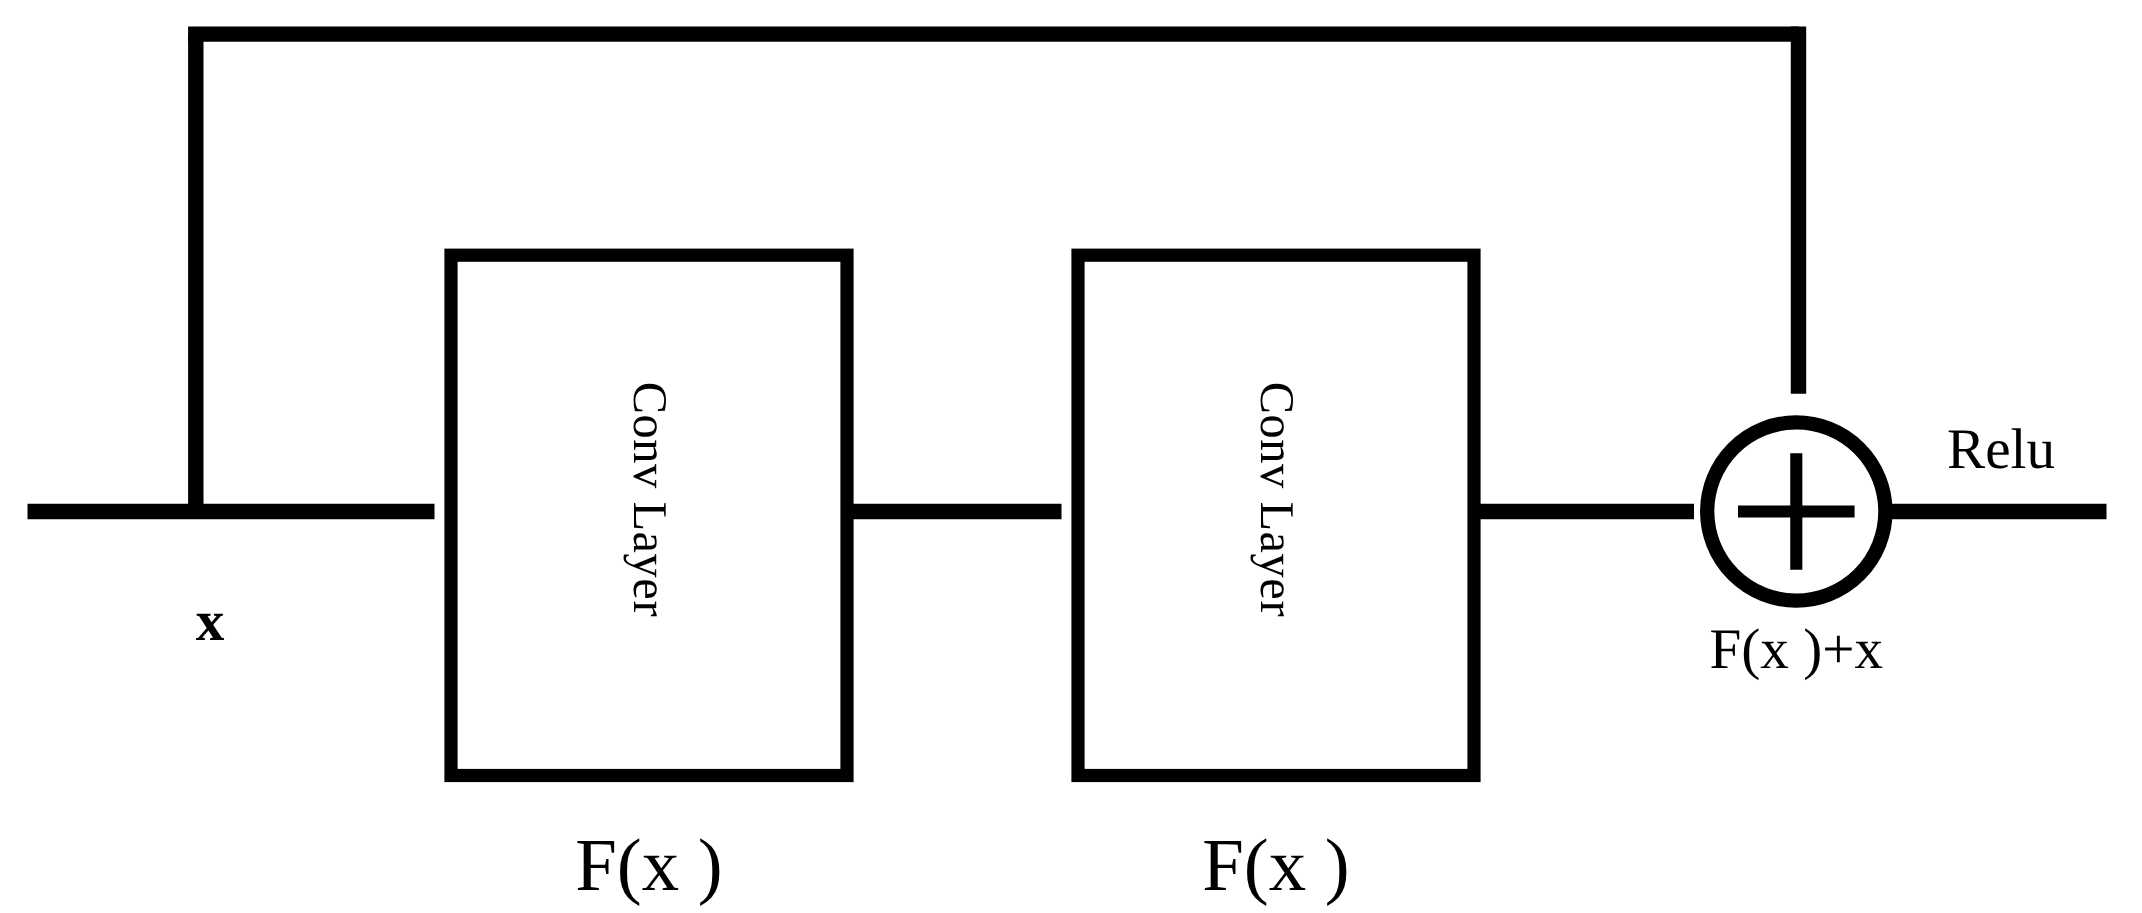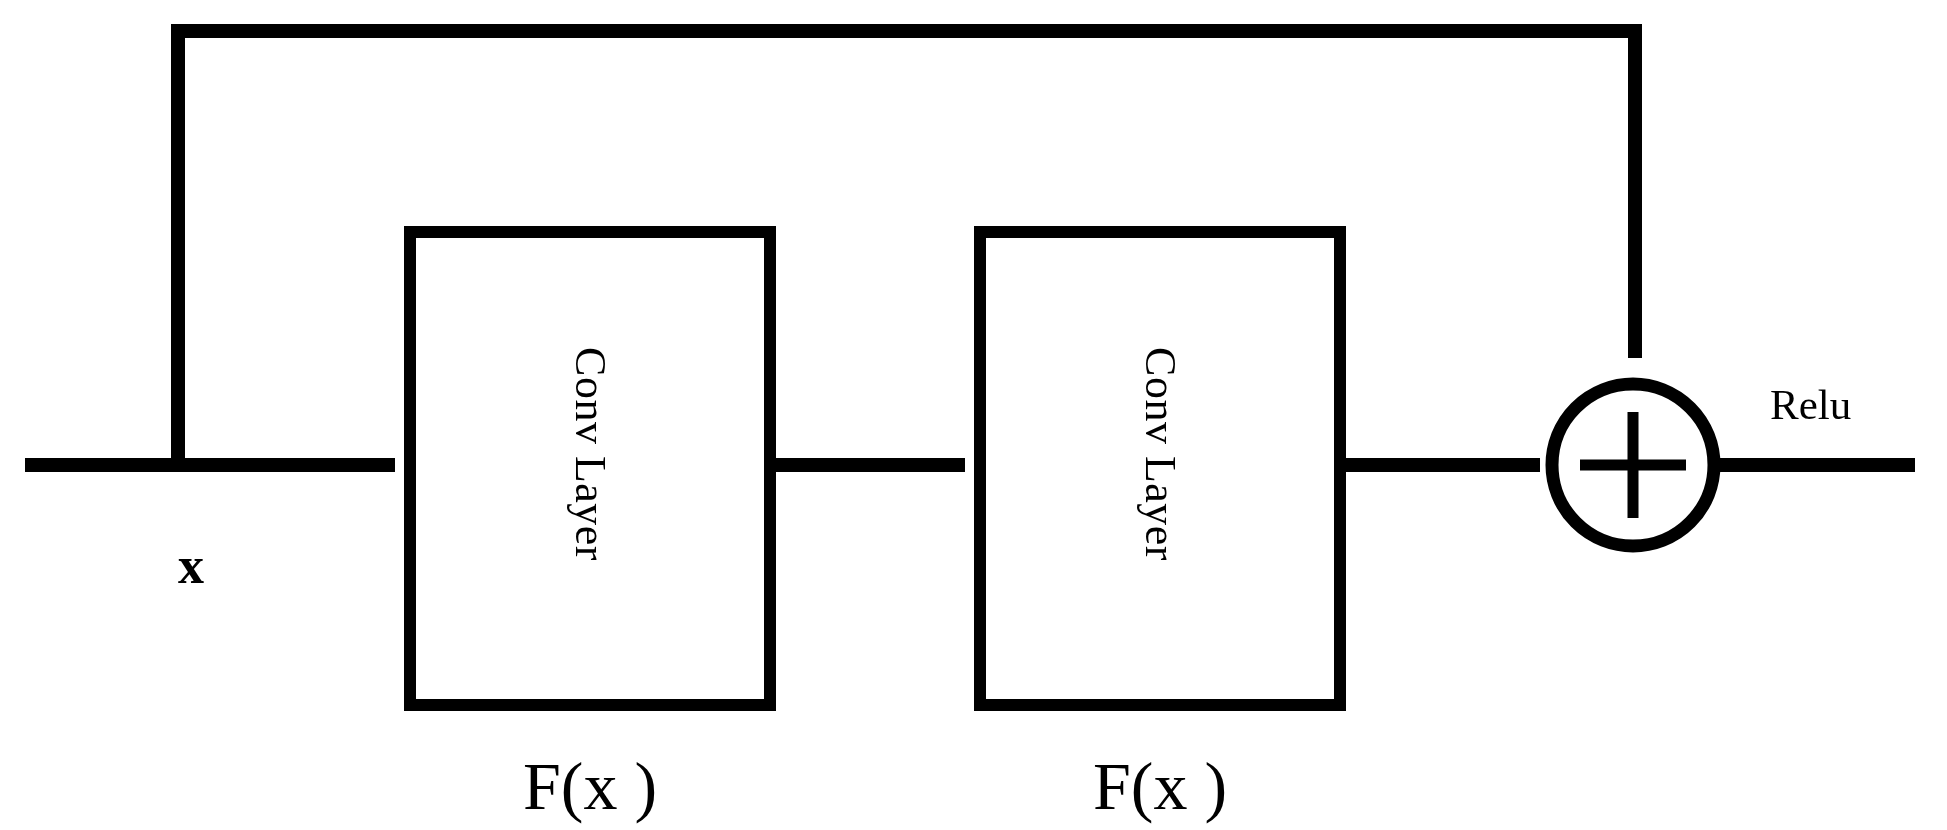--- a/index.html
+++ b/index.html
@@ -41,21 +41,21 @@
     transform: rotate(90deg);
   }
   .caption {
     font-size: 68px;
   }
   .x-label {
     font-size: 52px;
     font-weight: bold;
   }
   .relu-label {
-    font-size: 43px;
+    font-size: 52px;
   }
   .sum-label {
     font-size: 52px;
   }
 </style>
 </head>
 <body>
 
 <div id="diagram-root">
 
@@ -100,16 +100,17 @@
   <div class="label block-label rot90" style="left:410px; top:432px; width:360px; text-align:center;">Conv Layer</div>
 
   <div class="label block-label rot90" style="left:980px; top:432px; width:360px; text-align:center;">Conv Layer</div>
 
   <div class="label x-label" style="left:178px; top:540px;">x</div>
 
   <div class="label caption" style="left:410px; top:752px; width:360px; text-align:center;">F(x )</div>
 
   <div class="label caption" style="left:980px; top:752px; width:360px; text-align:center;">F(x )</div>
 
+  <div class="label sum-label" style="left:1473px; top:565px; width:320px; text-align:center;">F(x )+x</div>
 
   <div class="label relu-label" style="left:1770px; top:383px;">Relu</div>
 
 </div>
 
 </body></html>

